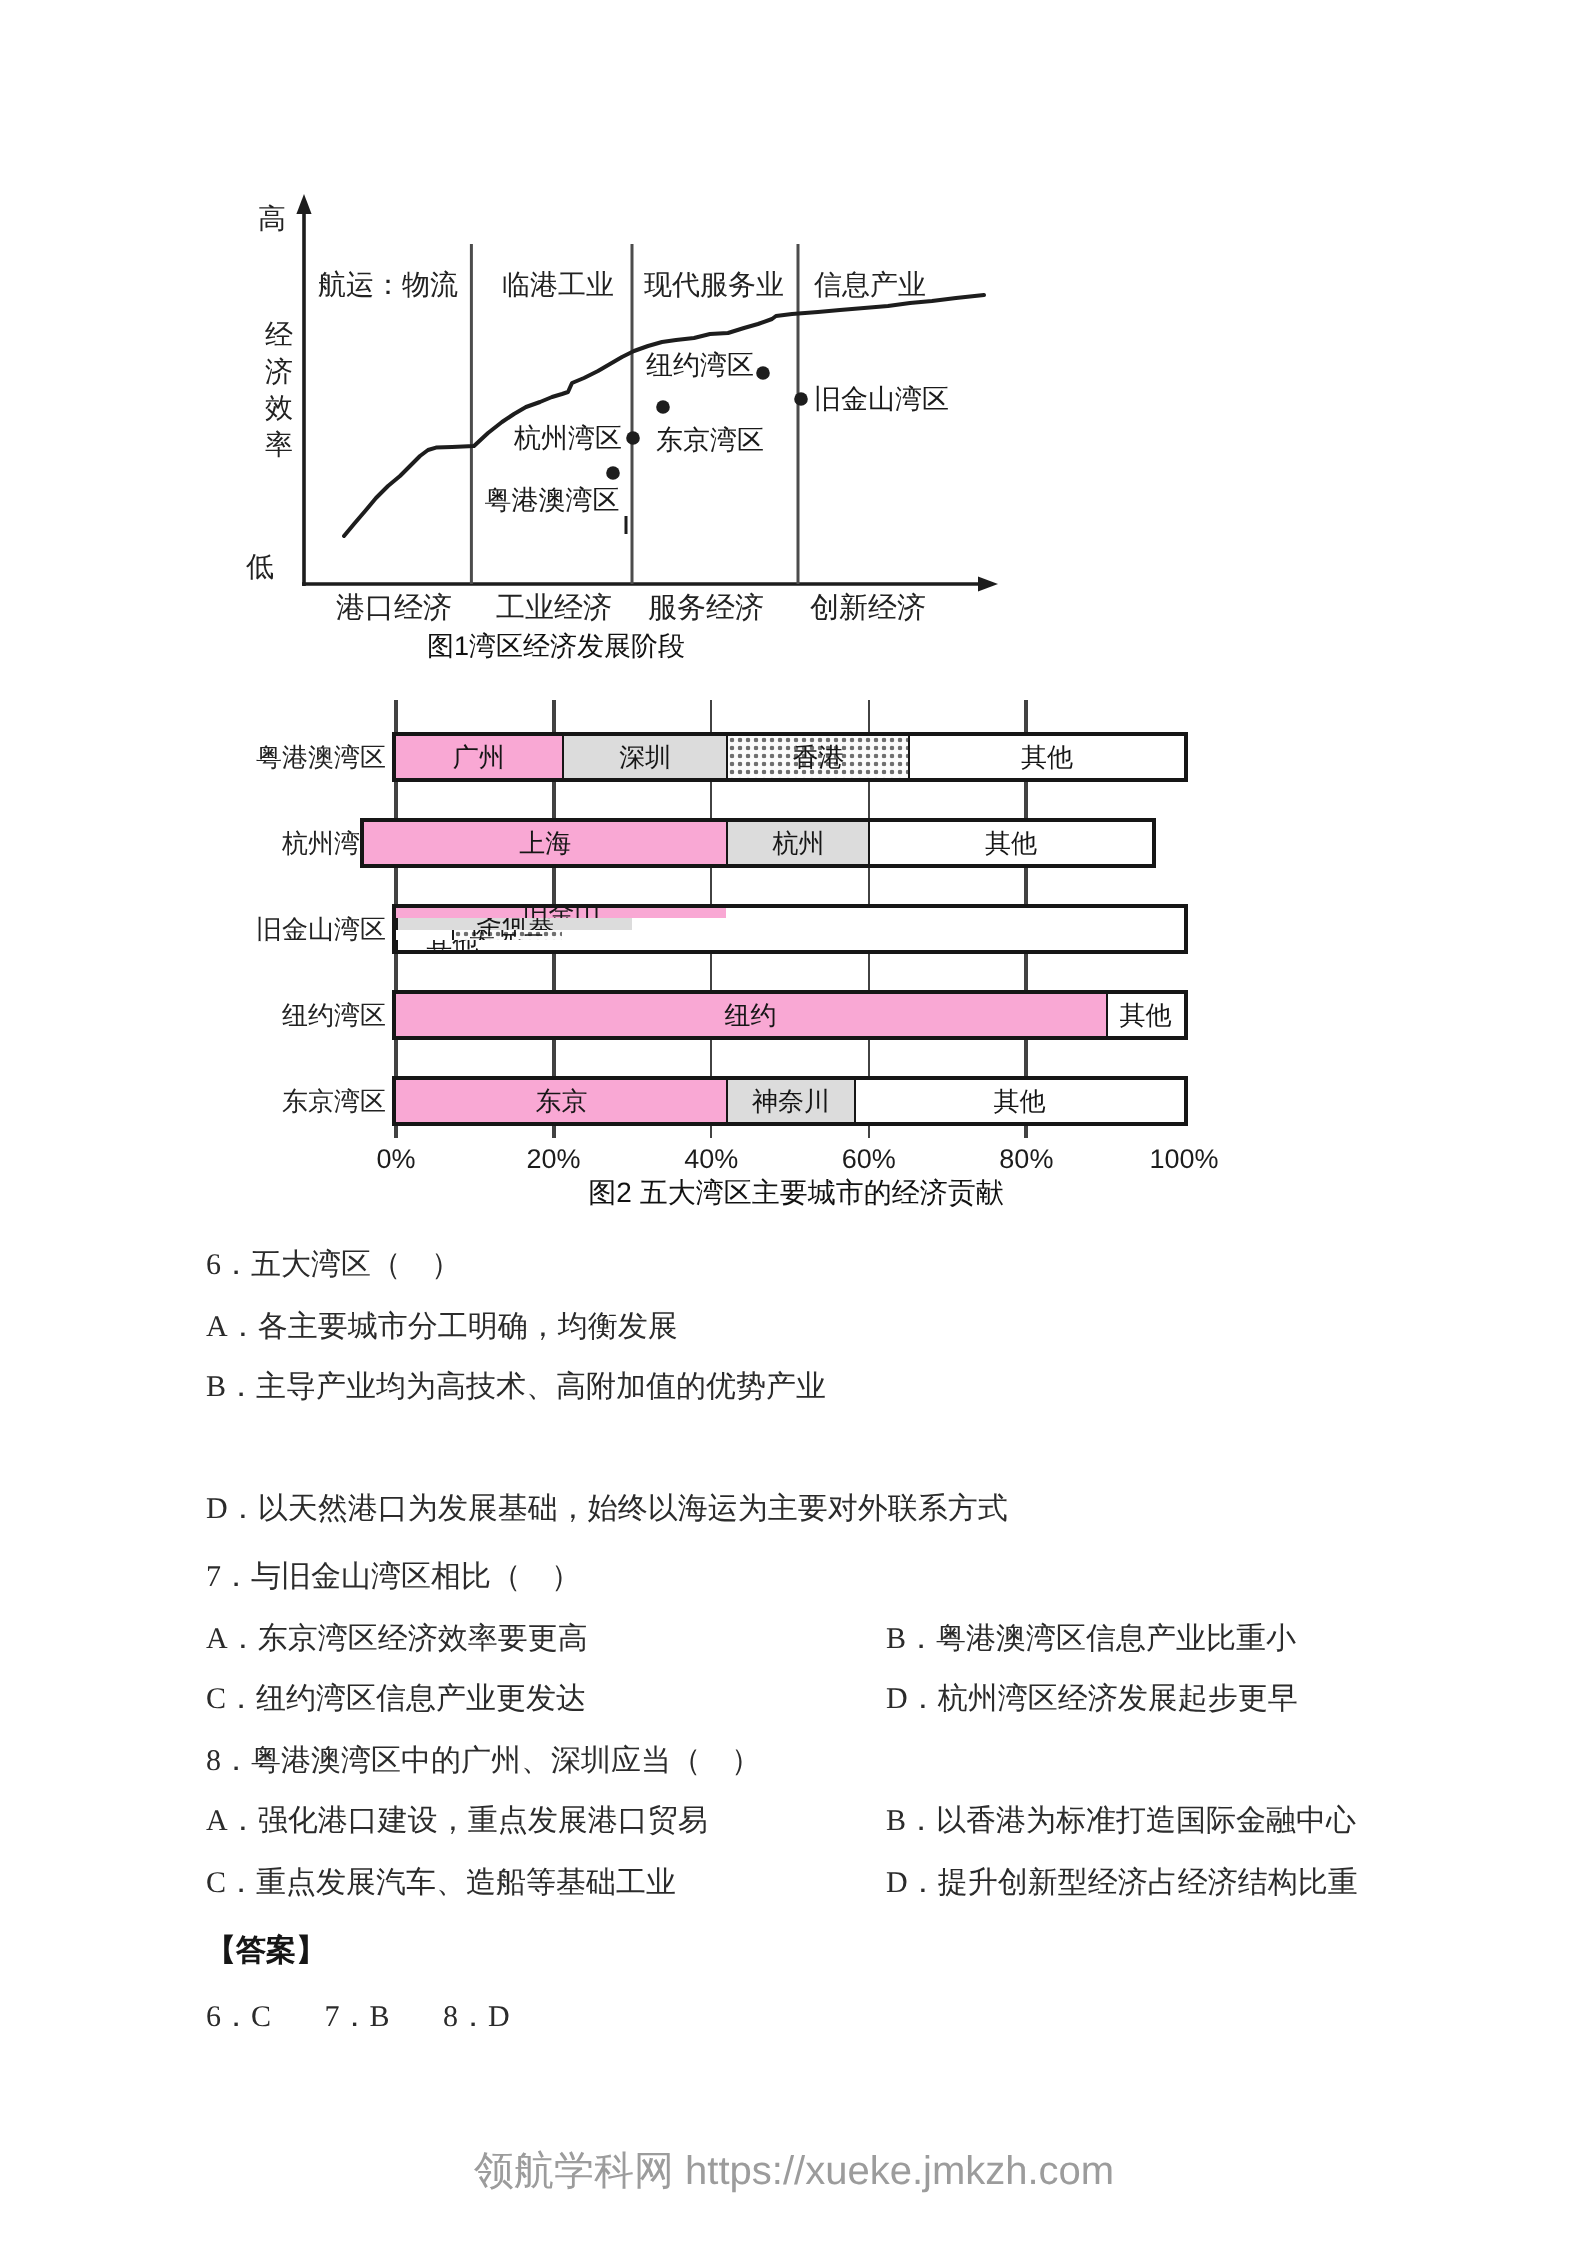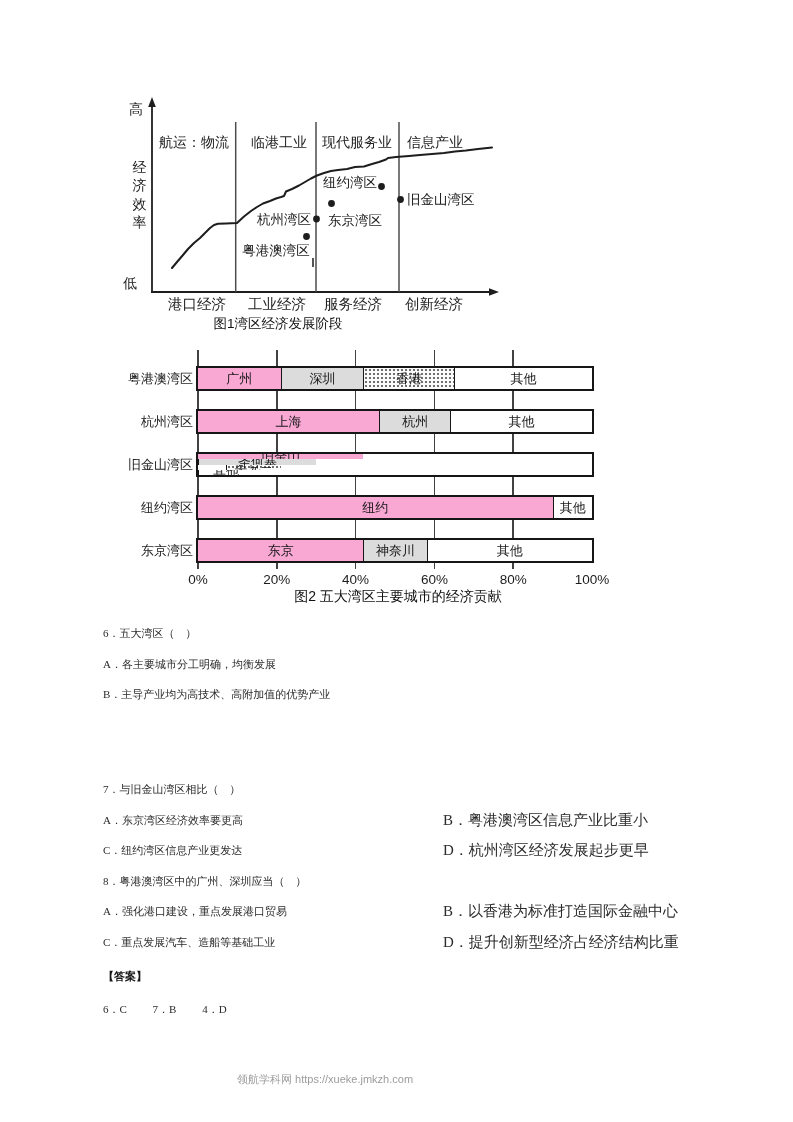--- a/index.html
+++ b/index.html
@@ -1,24 +1,24 @@
 <!DOCTYPE html>
 <html><head>
 <meta charset="utf-8">
 <style>
   html,body{margin:0;padding:0;background:#ffffff;}
   .page{position:relative;width:793px;height:1122px;background:#ffffff;overflow:hidden;
         font-family:"Liberation Serif","DejaVu Serif",serif;color:#2b2b2b;}
   .fig{position:absolute;}
   .fig svg text{font-family:"Liberation Sans","DejaVu Sans",sans-serif;}
-  .qline{position:absolute;left:103px;font-size:11px;line-height:20px;white-space:nowrap;color:#2b2b2b;}
+  .qline{position:absolute;left:103px;font-size:15px;line-height:20px;white-space:nowrap;color:#2b2b2b;}
   .opt2{position:absolute;left:443px;font-size:15px;line-height:20px;white-space:nowrap;color:#2b2b2b;}
   .answers-heading{font-weight:bold;color:#161616;}
   .ans-item{margin-right:23px;margin-top:33px;}
-  .footer{position:absolute;left:237px;top:1072px;font-size:11px;color:#9c9c9c;
+  .footer{position:absolute;left:237px;top:1072px;font-size:20px;color:#9c9c9c;
           font-family:"Liberation Sans","DejaVu Sans",sans-serif;white-space:nowrap;}
   
   .f2-grid{position:absolute;width:1.5px;background:#424242;}
   .f2-rowlabel{position:absolute;left:0;width:93px;text-align:right;font-size:13px;line-height:15px;
                color:#222;font-family:"Liberation Sans","DejaVu Sans",sans-serif;white-space:nowrap;}
   .f2-bar{position:absolute;display:flex;height:21px;border:2px solid #161616;background:#fff;box-sizing:content-box;}
   .f2-seg{height:100%;display:flex;align-items:center;justify-content:center;overflow:hidden;
           font-size:13px;color:#161616;font-family:"Liberation Sans","DejaVu Sans",sans-serif;
           box-sizing:border-box;white-space:nowrap;}
   .f2-seg + .f2-seg{border-left:1.5px solid #161616;}
@@ -81,21 +81,21 @@
       <div class="f2-grid" style="left: 333.65px; top: 5px; height: 219px;"></div>
       <div class="f2-grid" style="left: 412.45px; top: 5px; height: 219px;"></div>
       <div class="f2-rowlabel" style="top: 26px;">粤港澳湾区</div>
       <div class="f2-bar" style="left: 96px; top: 21px; width: 394px;">
         <div class="f2-seg dark" style="width: 21%;">广州</div>
         <div class="f2-seg light" style="width: 21%;">深圳</div>
         <div class="f2-seg dotted" style="width: 23%;">香港</div>
         <div class="f2-seg white" style="width: 35%;">其他</div>
       </div>
       <div class="f2-rowlabel" style="top: 69px;">杭州湾区</div>
-      <div class="f2-bar" style="left: 96px; top: 64px; width: 394px;">
+      <div class="f2-bar" style="left: 80px; top: 64px; width: 394px;">
         <div class="f2-seg dark" style="width: 46%;">上海</div>
         <div class="f2-seg light" style="width: 18%; text-align: center;">杭州</div>
         <div class="f2-seg white" style="width: 36%;">其他</div>
       </div>
       <div class="f2-rowlabel" style="top: 112px;">旧金山湾区</div>
       <div class="f2-bar" style="left: 96px; top: 107px; width: 394px; flex-direction: column;">
         <div class="f2-seg dark" style="width: 42%;">旧金山</div>
         <div class="f2-seg light" style="width: 30%;">圣何塞</div>
         <div class="f2-seg dotted" style="width: 14%; margin-left: 28px;">奥克兰</div>
         <div class="f2-seg white" style="width: 14%;">其他</div>
@@ -116,34 +116,35 @@
       <div class="f2-tick" style="left: 255.6px; top: 227px;">40%</div>
       <div class="f2-tick" style="left: 334.4px; top: 227px;">60%</div>
       <div class="f2-tick" style="left: 413.2px; top: 227px;">80%</div>
       <div class="f2-tick" style="left: 492px; top: 227px;">100%</div>
       <div class="f2-caption" style="left: 298px; top: 243px;">图2 五大湾区主要城市的经济贡献</div>
     </div>
 
   <div class="qline" style="top:623px">6．五大湾区（　）</div>
   <div class="qline" style="top:654px">A．各主要城市分工明确，均衡发展</div>
   <div class="qline" style="top:684px">B．主导产业均为高技术、高附加值的优势产业</div>
+  <div class="qline" style="top:745px">D．以天然港口为发展基础，始终以海运为主要对外联系方式</div>
 
   <div class="qline" style="top:779px">7．与旧金山湾区相比（　）</div>
   <div class="qline" style="top:810px">A．东京湾区经济效率要更高</div>
   <div class="opt2" style="top:810px">B．粤港澳湾区信息产业比重小</div>
   <div class="qline" style="top:840px">C．纽约湾区信息产业更发达</div>
   <div class="opt2" style="top:840px">D．杭州湾区经济发展起步更早</div>
 
   <div class="qline" style="top:871px">8．粤港澳湾区中的广州、深圳应当（　）</div>
   <div class="qline" style="top:901px">A．强化港口建设，重点发展港口贸易</div>
   <div class="opt2" style="top:901px">B．以香港为标准打造国际金融中心</div>
   <div class="qline" style="top:932px">C．重点发展汽车、造船等基础工业</div>
   <div class="opt2" style="top:932px">D．提升创新型经济占经济结构比重</div>
 
   <div class="qline answers-heading" style="top:966px">【答案】</div>
   <div class="qline" style="top:999px">
     <span class="ans-item">6．C</span>
     <span class="ans-item">7．B</span>
-    <span class="ans-item">4．D</span>
+    <span class="ans-item">8．D</span>
   </div>
 
   <div class="footer">领航学科网 https://xueke.jmkzh.com</div>
 </div>
 
 </body></html>

